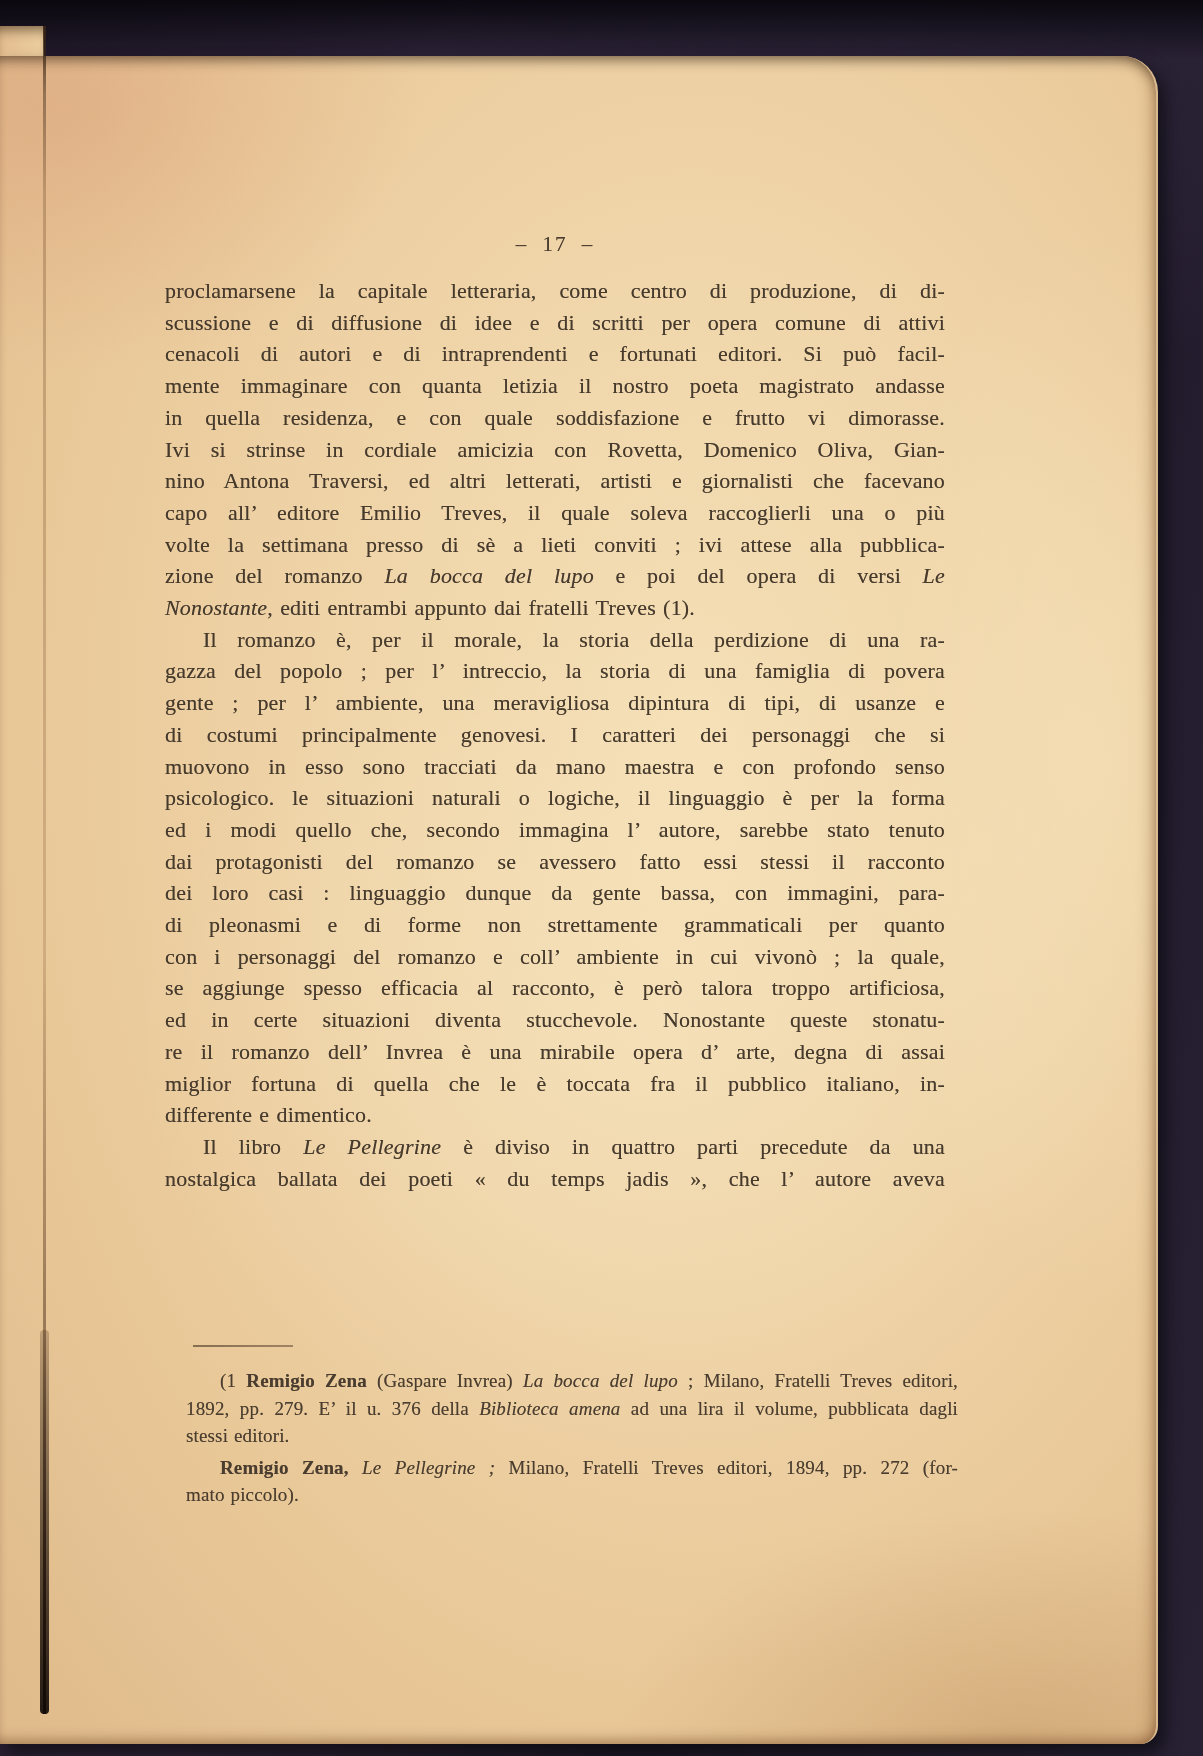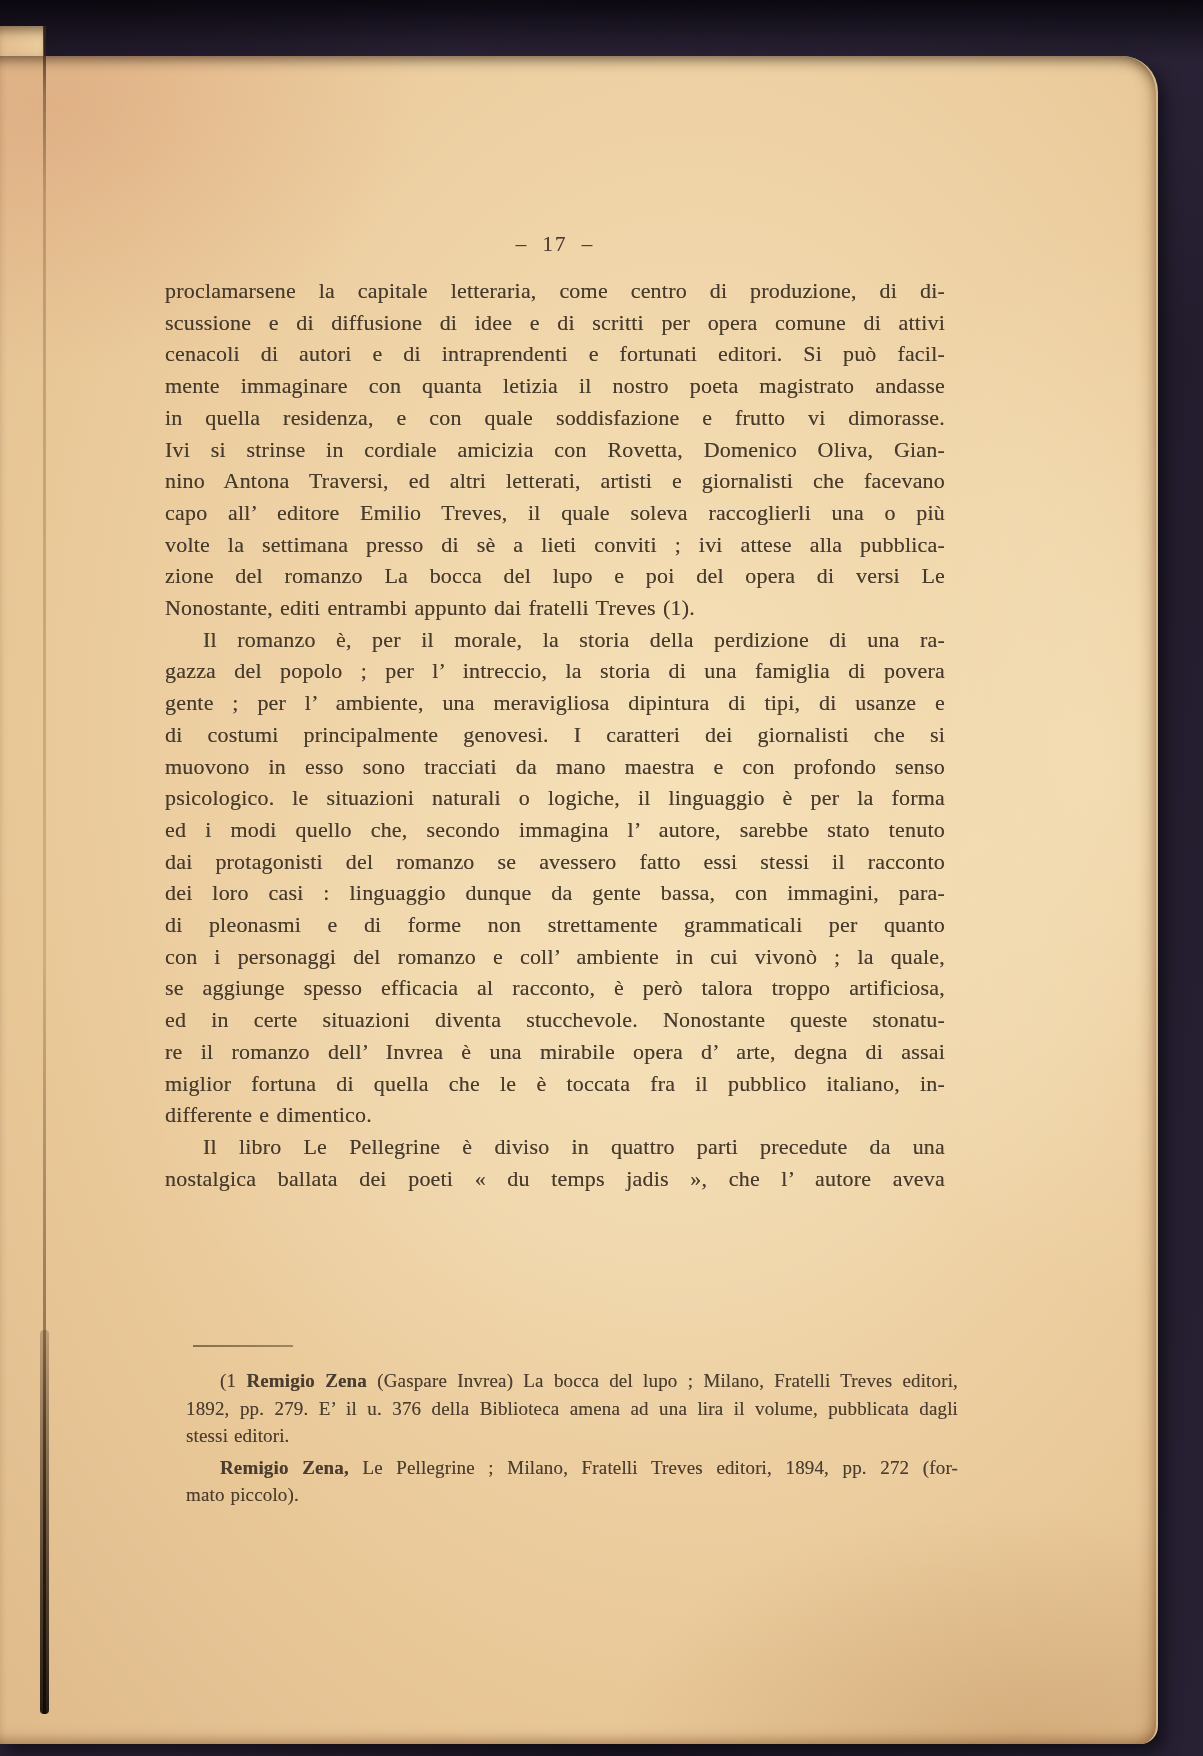--- a/index.html
+++ b/index.html
@@ -59,21 +59,21 @@
   }
   .bodytext{
     position:absolute; left:165px; top:219px; width:780px;
     font-size:22px; color:#463a2d; word-spacing:1.5px; letter-spacing:0.2px;
     text-shadow:0 0 0.5px rgba(70,56,42,0.55);
   }
   .bodytext .tline{ line-height:31.7px; }
   .bodytext .ind{ text-indent:38px; }
   .tline{ text-align:justify; }
   .tline.just{ text-align-last:justify; }
-  .it{ }
+  .it{ font-style:italic; }
   .bd{ font-weight:bold; }
   .fsep{
     position:absolute; left:193px; top:1289px; width:100px; height:2px;
     background:linear-gradient(to right,#6d573f,#8d7254); opacity:0.8;
   }
   .footnotes{
     position:absolute; left:186px; top:1311px; width:772px;
     font-size:19px; color:#4a3d2f; word-spacing:1px; letter-spacing:0.15px;
     text-shadow:0 0 0.4px rgba(74,61,47,0.5);
   }
@@ -96,21 +96,21 @@
         <div class="tline just"><span>in quella residenza, e con quale soddisfazione e frutto vi dimorasse.</span></div>
         <div class="tline just"><span>Ivi si strinse in cordiale amicizia con Rovetta, Domenico Oliva, Gian-</span></div>
         <div class="tline just"><span>nino Antona Traversi, ed altri letterati, artisti e giornalisti che facevano</span></div>
         <div class="tline just"><span>capo all’ editore Emilio Treves, il quale soleva raccoglierli una o più</span></div>
         <div class="tline just"><span>volte la settimana presso di sè a lieti conviti ; ivi attese alla pubblica-</span></div>
         <div class="tline just"><span>zione del romanzo </span><span class="it">La bocca del lupo</span><span> e poi del opera di versi </span><span class="it">Le</span></div>
         <div class="tline"><span class="it">Nonostante,</span><span> editi entrambi appunto dai fratelli Treves (1).</span></div>
         <div class="tline just ind para2"><span>Il romanzo è, per il morale, la storia della perdizione di una ra-</span></div>
         <div class="tline just"><span>gazza del popolo ; per l’ intreccio, la storia di una famiglia di povera</span></div>
         <div class="tline just"><span>gente ; per l’ ambiente, una meravigliosa dipintura di tipi, di usanze e</span></div>
-        <div class="tline just"><span>di costumi principalmente genovesi. I caratteri dei giornalisti che si</span></div>
+        <div class="tline just"><span>di costumi principalmente genovesi. I caratteri dei personaggi che si</span></div>
         <div class="tline just"><span>muovono in esso sono tracciati da mano maestra e con profondo senso</span></div>
         <div class="tline just"><span>psicologico. le situazioni naturali o logiche, il linguaggio è per la forma</span></div>
         <div class="tline just"><span>ed i modi quello che, secondo immagina l’ autore, sarebbe stato tenuto</span></div>
         <div class="tline just"><span>dai protagonisti del romanzo se avessero fatto essi stessi il racconto</span></div>
         <div class="tline just"><span>dei loro casi : linguaggio dunque da gente bassa, con immagini, para-</span></div>
         <div class="tline just"><span>di pleonasmi e di forme non strettamente grammaticali per quanto</span></div>
         <div class="tline just"><span>con i personaggi del romanzo e coll’ ambiente in cui vivonò ; la quale,</span></div>
         <div class="tline just"><span>se aggiunge spesso efficacia al racconto, è però talora troppo artificiosa,</span></div>
         <div class="tline just"><span>ed in certe situazioni diventa stucchevole. Nonostante queste stonatu-</span></div>
         <div class="tline just"><span>re il romanzo dell’ Invrea è una mirabile opera d’ arte, degna di assai</span></div>

